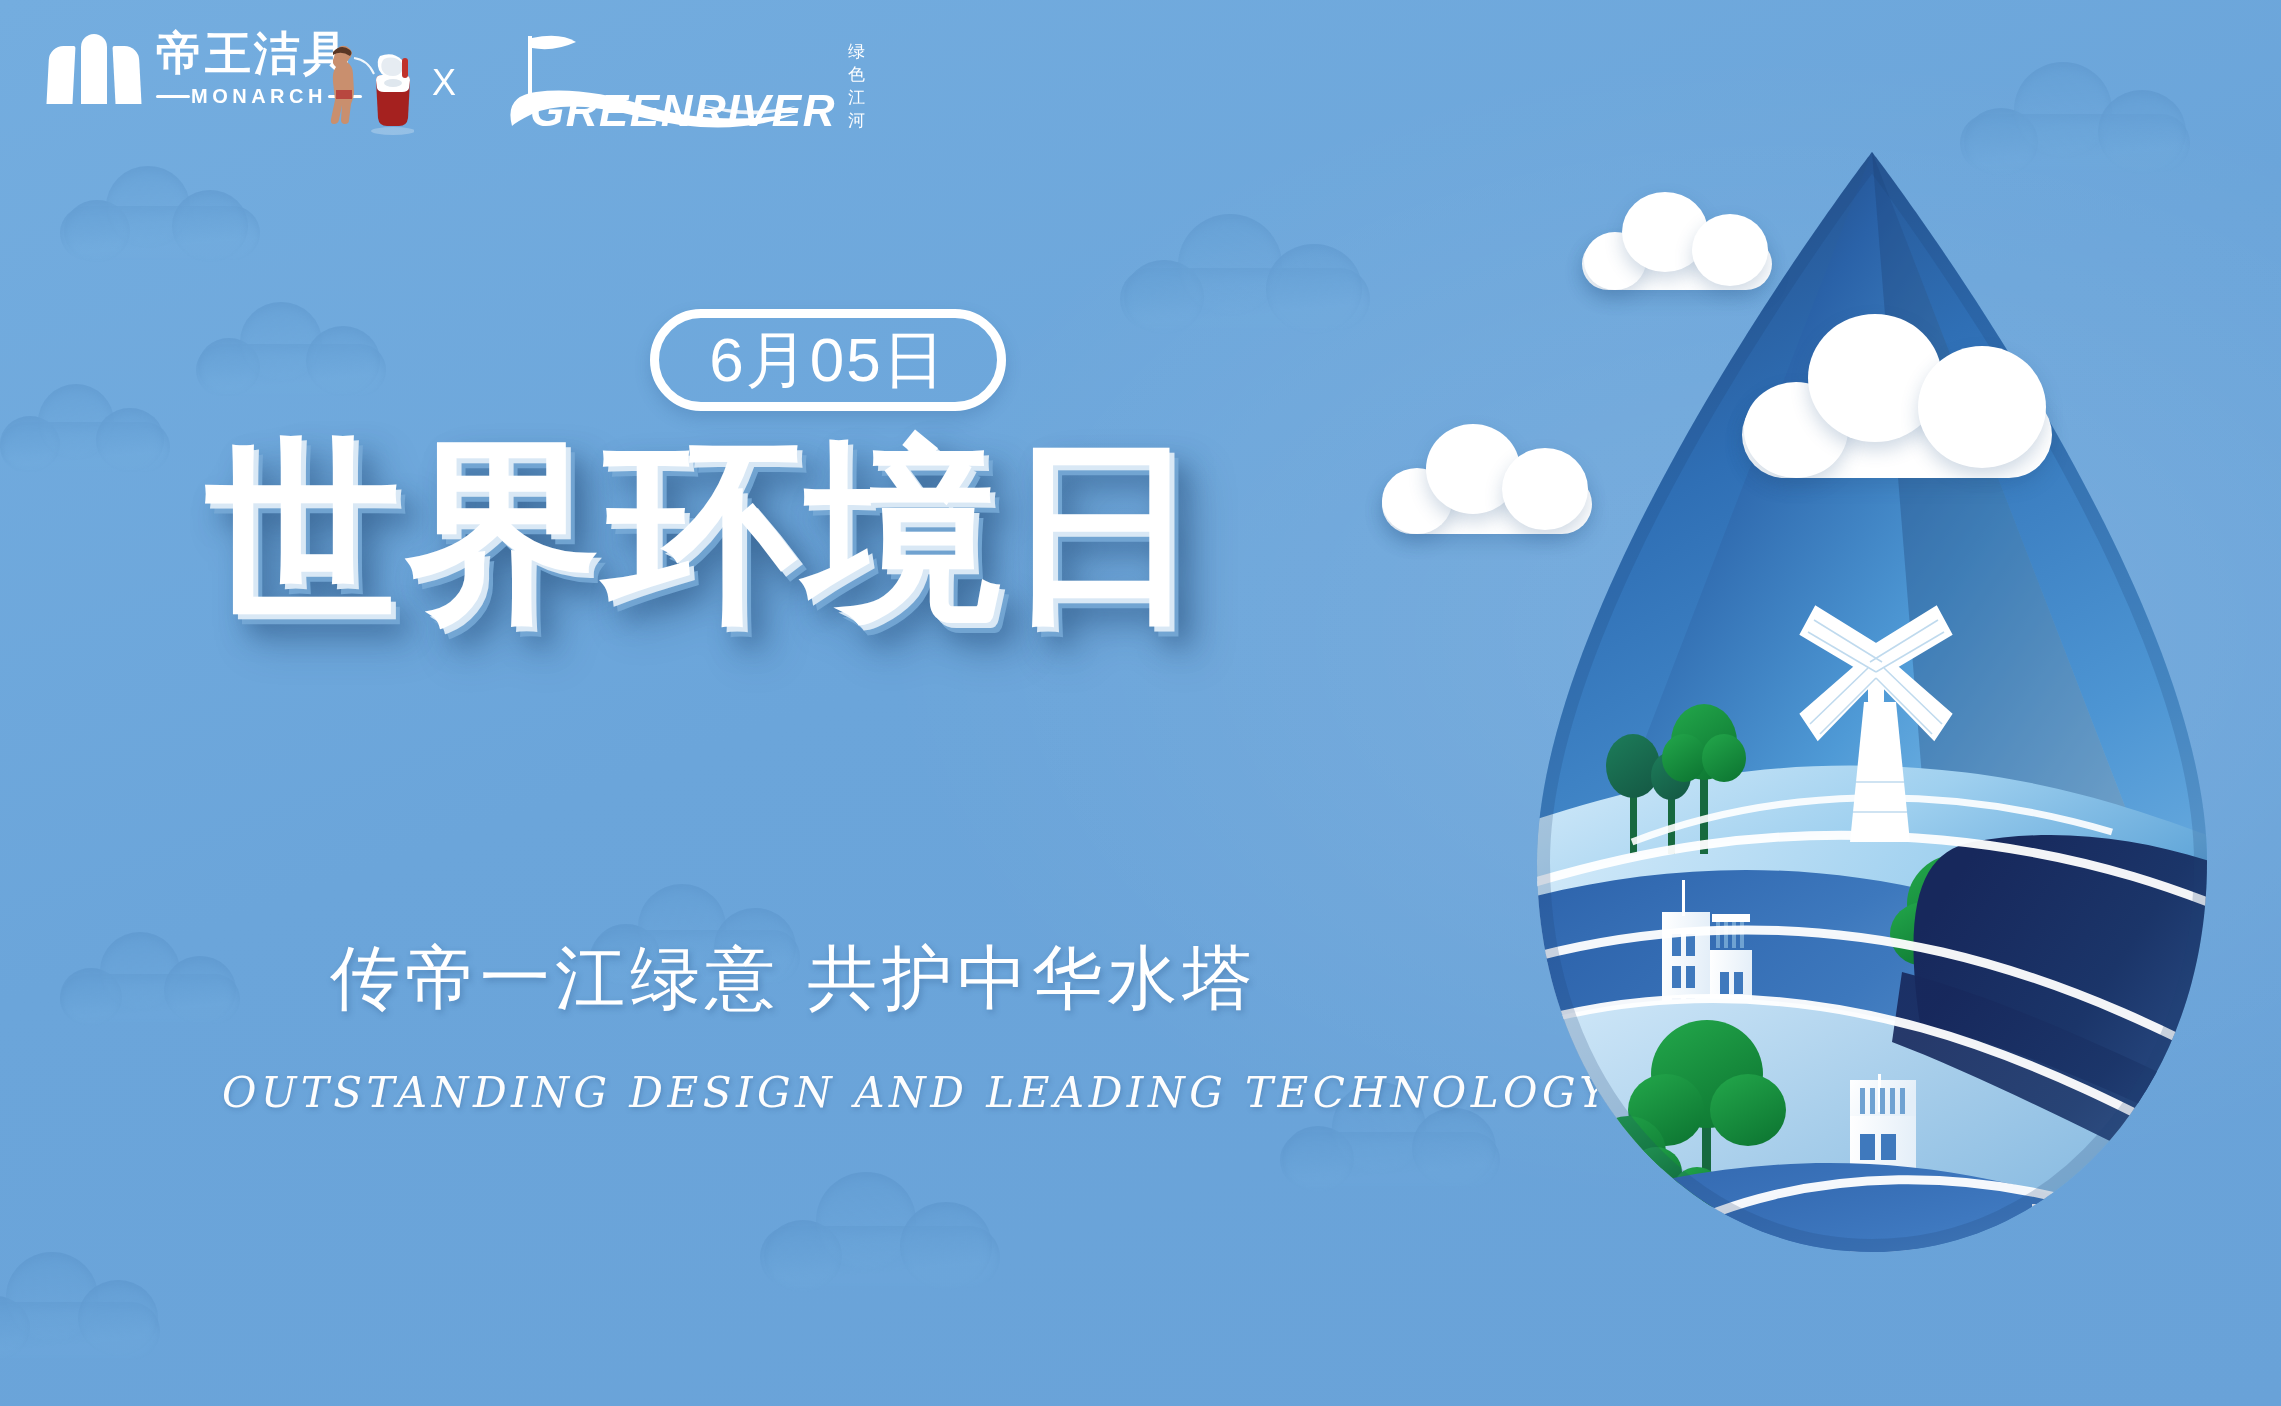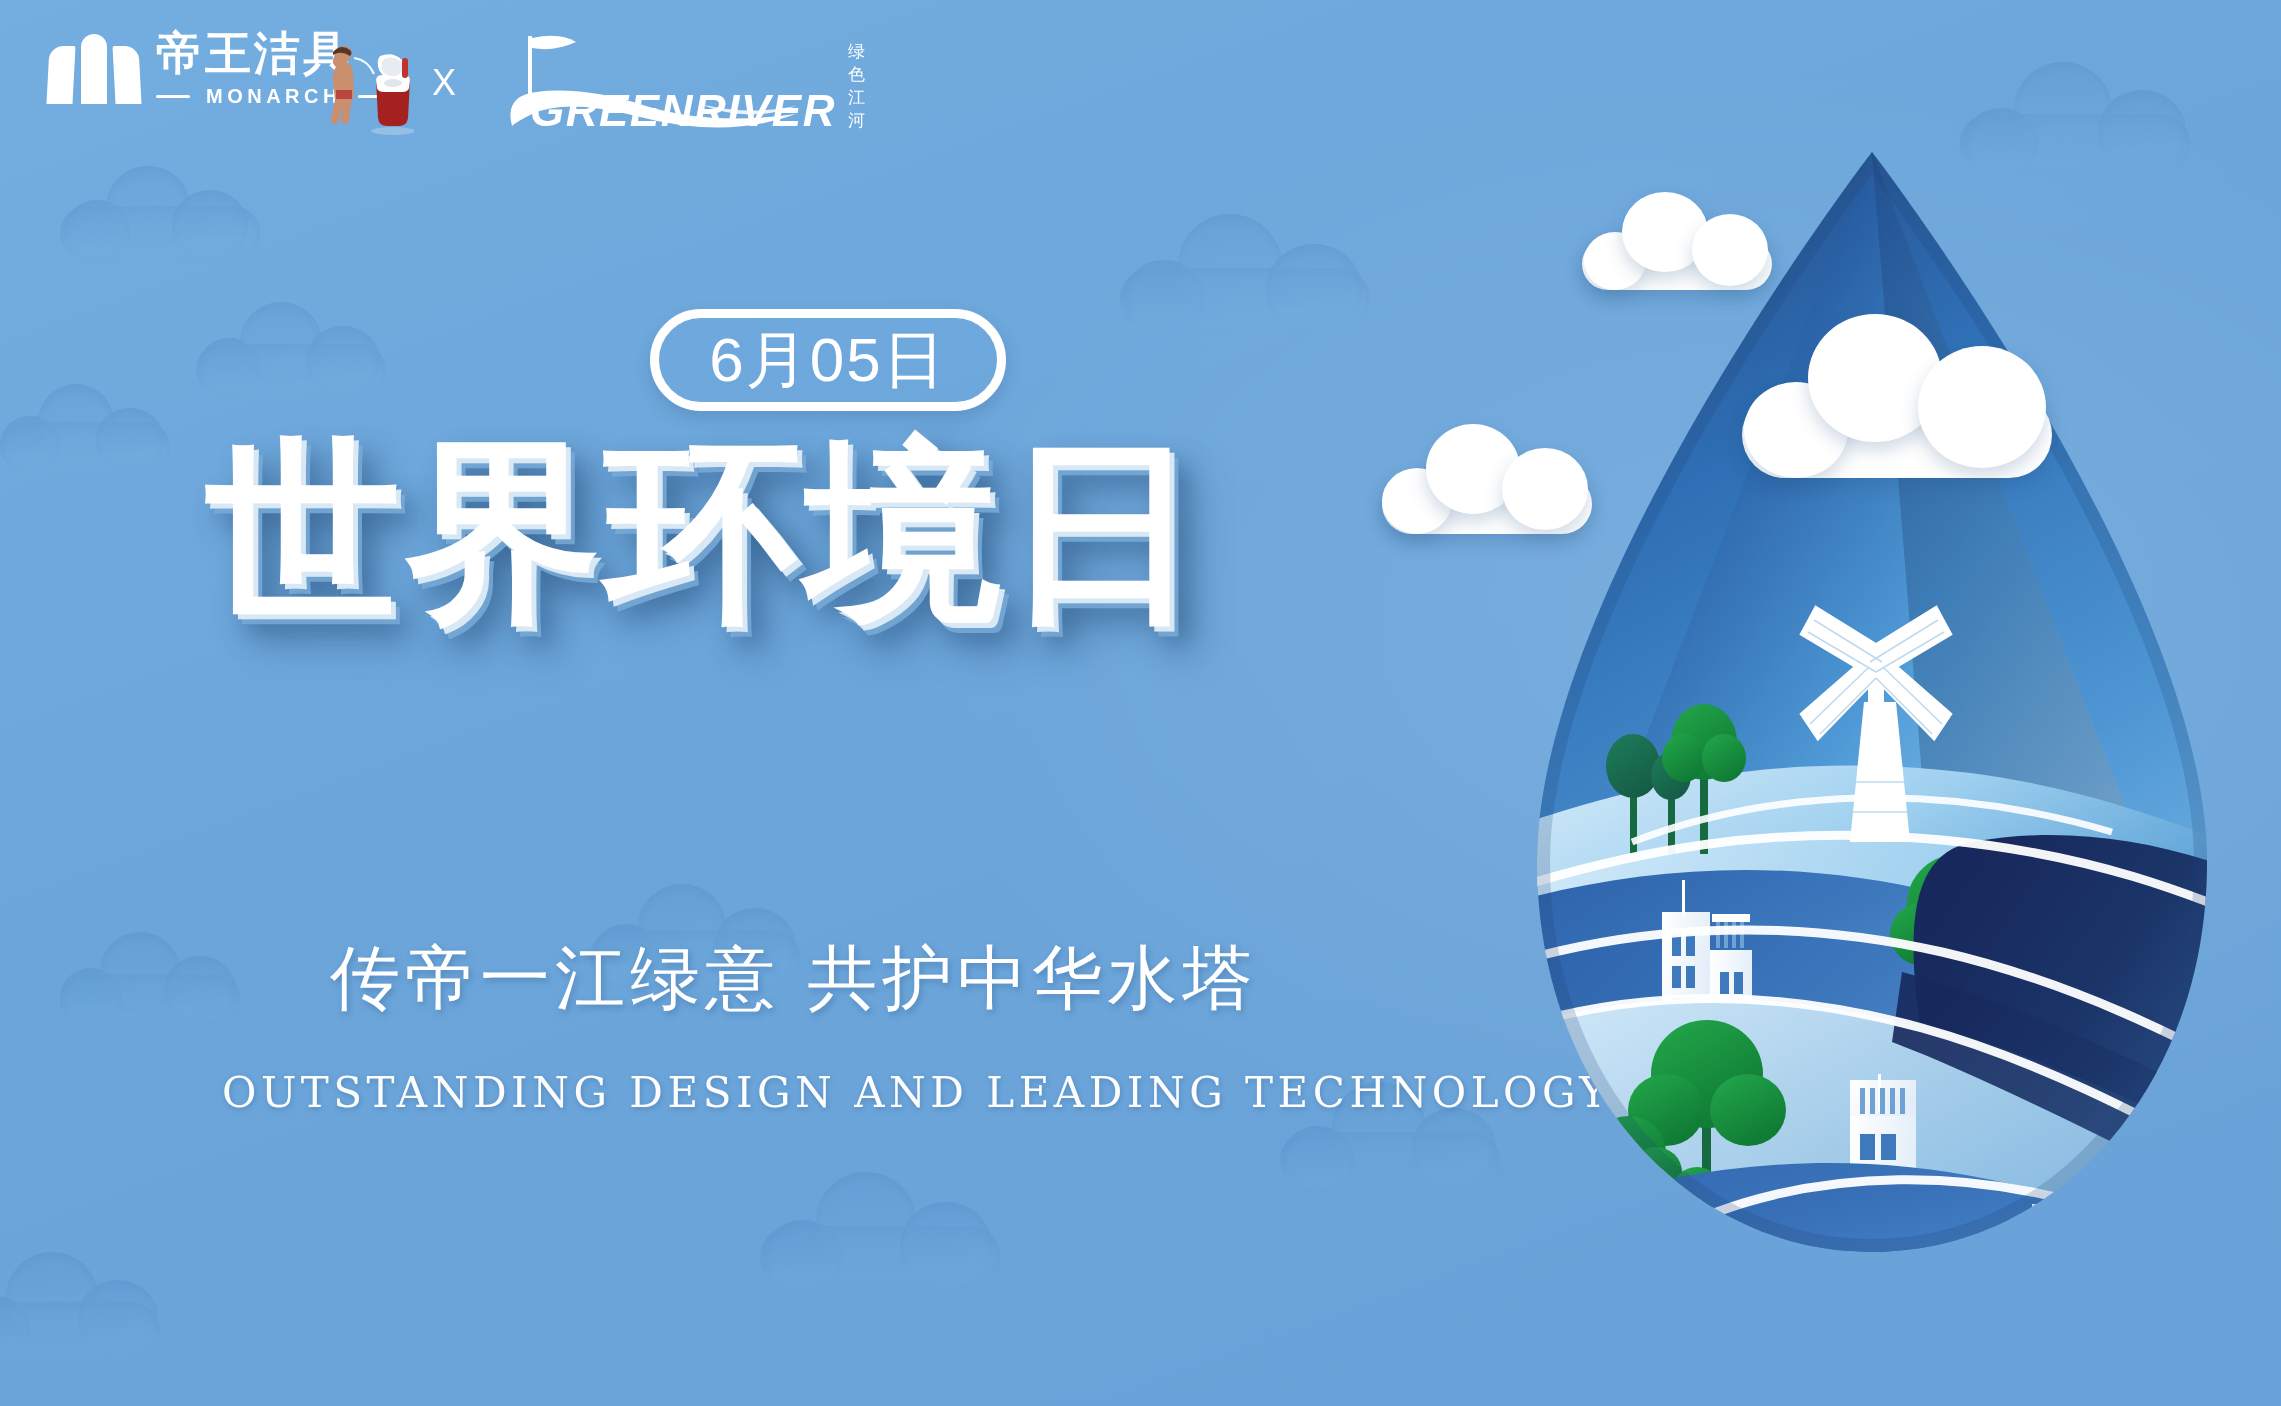--- a/index.html
+++ b/index.html
@@ -39,21 +39,21 @@
     position:absolute; bottom:0; width:26px; background:#fff; display:block;
   }
   .monarch-mark i:nth-child(1){ left:0;  height:58px; border-radius:14px 2px 0 0; transform:skewX(-3deg); }
   .monarch-mark i:nth-child(2){ left:33px;height:70px; border-radius:14px 14px 0 0; }
   .monarch-mark i:nth-child(3){ left:66px;height:58px; border-radius:2px 14px 0 0; transform:skewX(3deg); }
   .monarch-text { display:flex; flex-direction:column; }
   .monarch-cn {
     color:#fff; font-size:46px; font-weight:bold; letter-spacing:3px; line-height:1;
     font-family:"Liberation Sans","DejaVu Sans",sans-serif;
   }
-  .monarch-en-row { display:flex; align-items:center; margin-top:9px; gap:16px; }
+  .monarch-en-row { display:flex; align-items:center; margin-top:9px; gap:1px; }
   .monarch-rule { height:3px; width:34px; background:#fff; border-radius:2px; }
   .monarch-en { color:#fff; font-size:20px; letter-spacing:4.5px; font-weight:600; }
 
   .toilet-icon { position:absolute; left:318px; top:28px; width:96px; height:110px; }
 
   .x-sep { position:absolute; left:432px; top:62px; color:#fff; font-size:36px; font-weight:400; }
 
   .logo-greenriver { position:absolute; left:500px; top:30px; width:300px; height:110px; }
   .gr-text-row { position:absolute; left:30px; bottom:4px; display:flex; align-items:flex-end; gap:12px; }
   .gr-en {
@@ -104,20 +104,21 @@
     font-family:"DejaVu Serif","Liberation Serif",serif;
     text-shadow:2px 3px 6px rgba(45,90,140,.38);
   }
 
   
   .tagline-en {
     position:absolute; left:222px; top:1068px;
     font-size:42px; color:#fdfdfd; letter-spacing:4.5px; white-space:nowrap;
     font-family:"DejaVu Serif","Liberation Serif",serif;
     text-shadow:1px 2px 5px rgba(45,90,140,.35);
+    font-style:italic;
   }
 
   
   .droplet-wrap { position:absolute; left:1472px; top:142px; width:800px; height:1150px; }
   .droplet-shadow {
     position:absolute; left:30px; top:25px; width:740px; height:1100px;
     filter:blur(30px); opacity:.30;
     background:#1d4877;
     clip-path: path("M370 0 C370 0 700 420 700 700 C700 920 553 1080 370 1080 C187 1080 40 920 40 700 C40 420 370 0 370 0 Z");
   }

